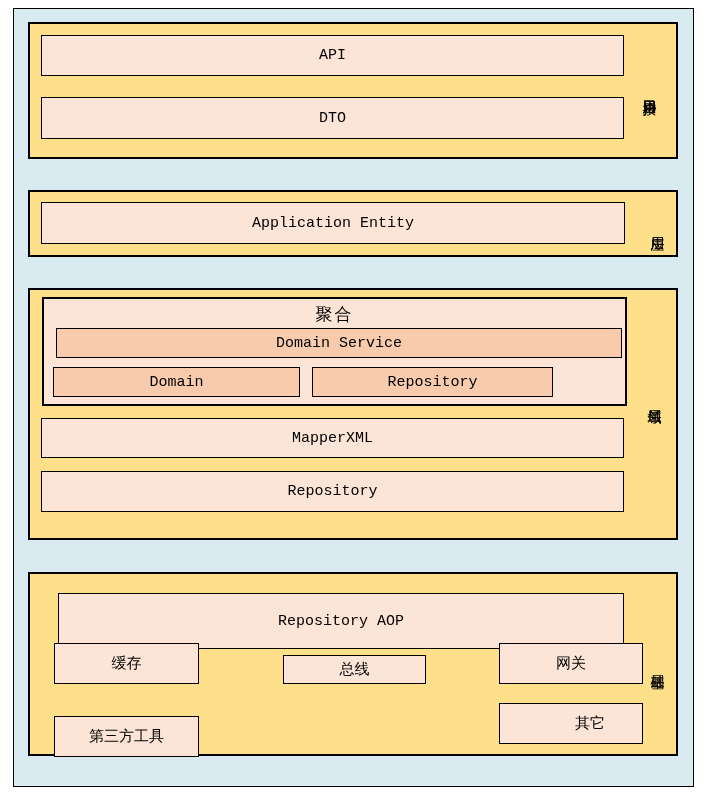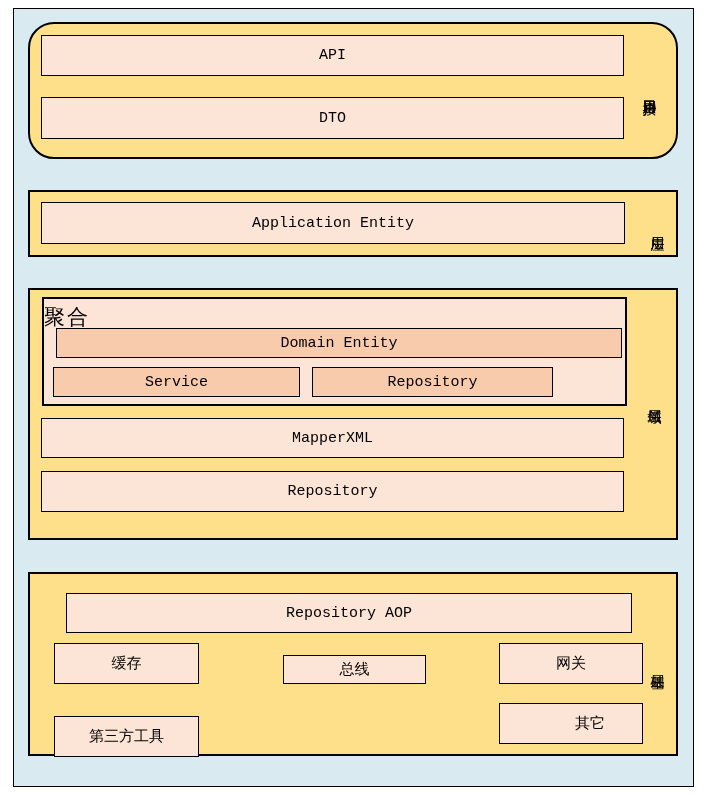--- a/index.html
+++ b/index.html
@@ -13,37 +13,37 @@
     font-family:"Liberation Mono","DejaVu Sans Mono",monospace;color:var(--ink);
   }
   .canvas{
     position:absolute;left:13px;top:8px;width:681px;height:779px;
     background:var(--canvas-bg);border:1px solid var(--line);
   }
   .layer{
     position:absolute;left:14px;width:650px;
     background:var(--layer-bg);border:2px solid var(--line);
   }
-  .layer-ui{top:13px;height:137px;border-radius:26px;}
+  .layer-ui{top:13px;height:137px;}
   .layer-app{top:181px;height:67px;}
   .layer-domain{top:279px;height:252px;}
   .layer-infra{top:563px;height:184px;}
   .box{
     position:absolute;background:var(--box-bg);border:1px solid var(--line);
     display:flex;align-items:center;justify-content:center;
     font-size:15px;white-space:nowrap;
   }
   .box.accent{background:var(--accent-bg);}
   .agg{
     position:absolute;left:12px;top:7px;width:585px;height:109px;
     background:var(--box-bg);border:2px solid var(--line);
   }
   .agg-title{
-    position:absolute;left:0;right:0;top:4px;text-align:left;
-    font-size:21px;letter-spacing:2px;
+    position:absolute;left:0;right:0;top:4px;text-align:center;
+    font-size:17px;letter-spacing:2px;
   }
   .vlabel{
     position:absolute;writing-mode:vertical-rl;text-orientation:upright;
     font-size:14px;line-height:14px;letter-spacing:0;text-align:center;
     white-space:normal;word-break:break-all;
   }
   .vlabel-5{height:58px;}
   .vlabel-3{height:44px;}
   
   .b-api{left:11px;top:11px;width:583px;height:41px;}
@@ -53,21 +53,21 @@
   .b-appsvc{left:11px;top:10px;width:584px;height:42px;}
   .vl-app{left:620px;top:12px;}
   
   .b-ds{left:12px;top:29px;width:566px;height:30px;}
   .b-entity{left:9px;top:68px;width:247px;height:30px;}
   .b-vo{left:268px;top:68px;width:241px;height:30px;}
   .b-mapper{left:11px;top:128px;width:583px;height:40px;}
   .b-repo{left:11px;top:181px;width:583px;height:41px;}
   .vl-domain{left:617px;top:87px;}
   
-  .b-repoaop{left:36px;top:19px;width:566px;height:40px;}
+  .b-repoaop{left:28px;top:19px;width:566px;height:56px;}
   .b-cache{left:24px;top:69px;width:145px;height:41px;}
   .b-bus{left:253px;top:69px;width:143px;height:29px;margin-top:12px;}
   .b-gateway{left:469px;top:69px;width:144px;height:41px;}
   .b-third{left:24px;top:142px;width:145px;height:41px;}
   .b-file{left:253px;top:129px;width:143px;height:41px;}
   .b-other{left:469px;top:129px;width:144px;height:41px;padding-left:38px;}
   .vl-infra{left:620px;top:68px;}
 </style>
 </head>
 <body>
@@ -88,24 +88,24 @@
     <div class="box b-appsvc">
       <span>Application Entity</span>
     </div>
     <div class="vlabel vlabel-3 vl-app">应用层</div>
   </div>
 
   <div class="layer layer-domain">
     <div class="agg">
       <div class="agg-title">聚合</div>
       <div class="box accent b-ds">
-        <span>Domain Entity</span>
+        <span>Domain Service</span>
       </div>
       <div class="box accent b-entity">
-        <span>Service</span>
+        <span>Domain</span>
       </div>
       <div class="box accent b-vo">
         <span>Repository</span>
       </div>
     </div>
     <div class="box b-mapper">
       <span>MapperXML</span>
     </div>
     <div class="box b-repo">
       <span>Repository</span>

